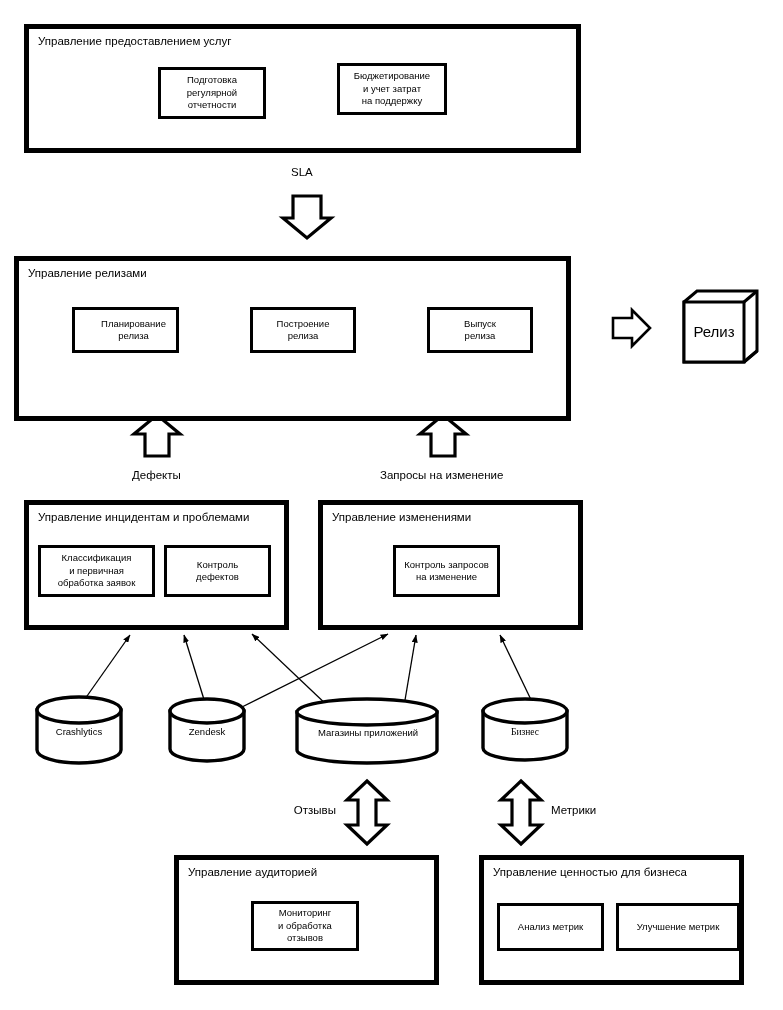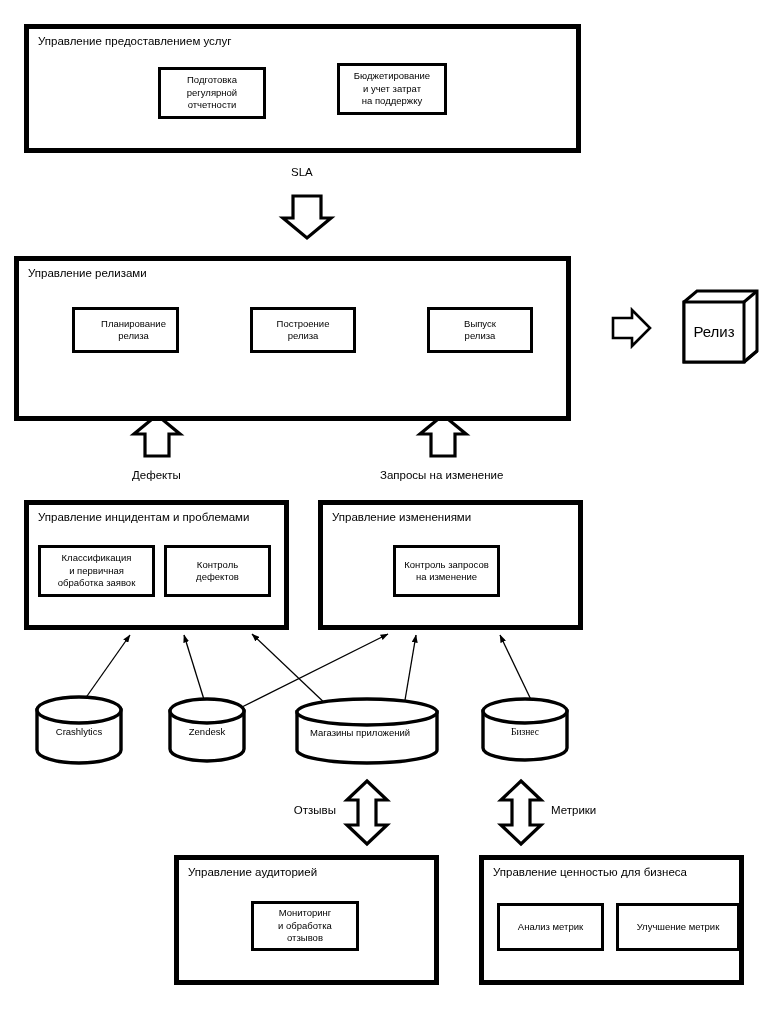--- a/index.html
+++ b/index.html
@@ -239,21 +239,21 @@
   </div>
   <div class="proc-box" style="left:393px; top:545px; width:107px; height:52px;">
     <span>
       <span>Контроль запросов</span><br>
       <span>на изменение</span>
     </span>
   </div>
 
   <div class="cyl-label" style="left:37px; top:726px; width:84px;">Crashlytics</div>
   <div class="cyl-label" style="left:170px; top:726px; width:74px;">Zendesk</div>
-  <div class="cyl-label" style="left:297px; top:727px; width:126px;">Магазины приложений</div>
+  <div class="cyl-label" style="left:305px; top:727px; width:126px;">Магазины приложений</div>
   <div class="cyl-label" style="left:483px; top:726px; width:84px;font-family:Liberation Serif, serif;">Бизнес</div>
 
   <div class="label r" style="left:270px; top:803px; width:66px;">Отзывы</div>
   <div class="label" style="left:551px; top:803px;">Метрики</div>
 
   <div class="group-box" style="left:174px; top:855px; width:265px; height:130px;">
     <div class="group-title">Управление аудиторией</div>
   </div>
   <div class="proc-box" style="left:251px; top:901px; width:108px; height:50px;">
     <span>

